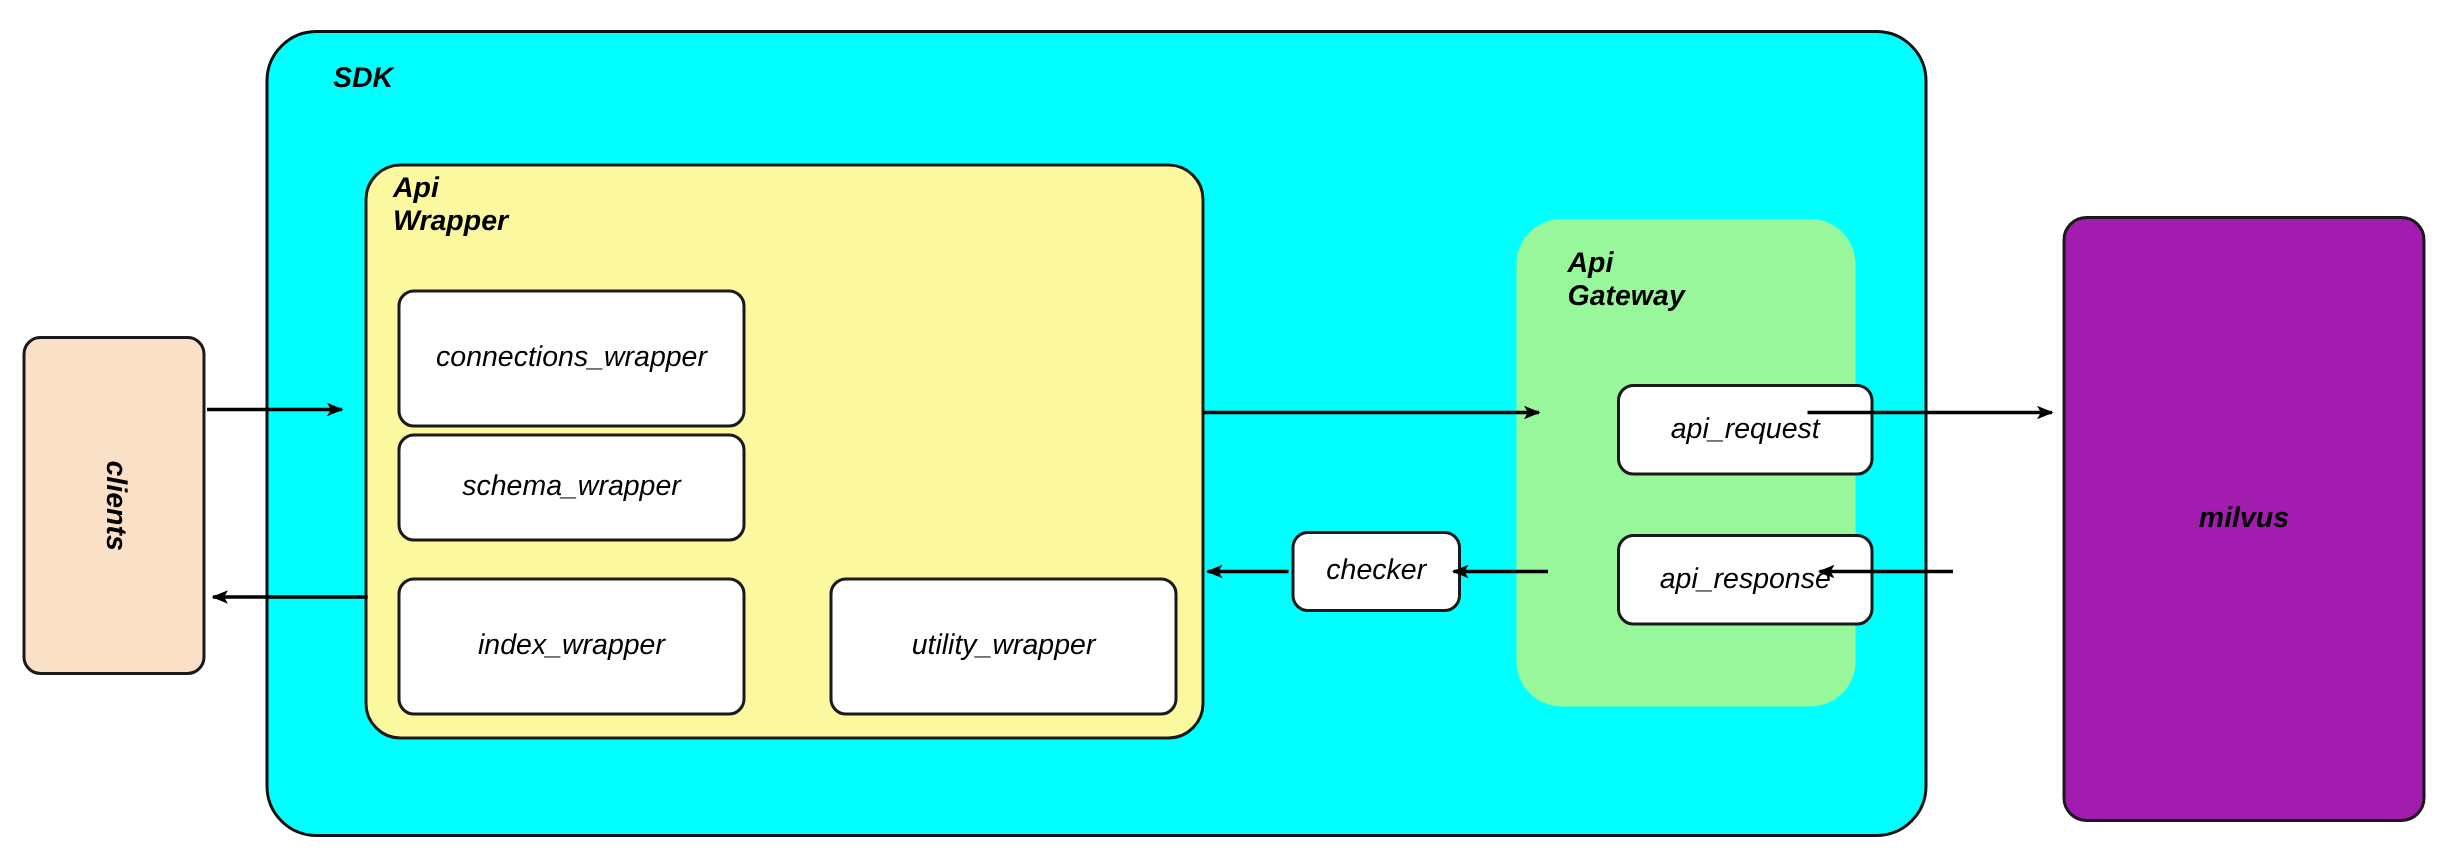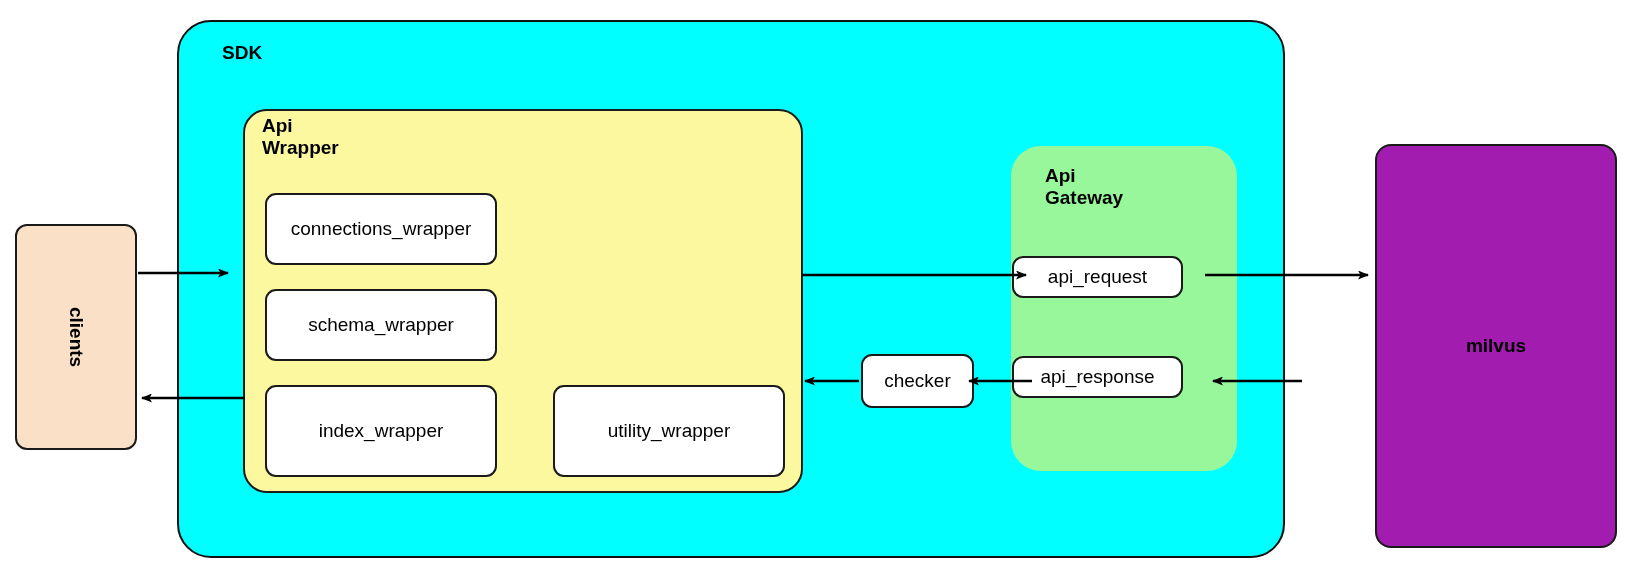--- a/index.html
+++ b/index.html
@@ -7,20 +7,21 @@
     padding: 0;
     background: #ffffff;
   }
   #canvas {
     position: relative;
     width: 1634px;
     height: 574px;
     background: #ffffff;
     font-family: "Liberation Sans", sans-serif;
     overflow: hidden;
+    font-style: italic;
   }
 
   
   .node {
     position: absolute;
     box-sizing: border-box;
     border: 2px solid #1a1a1a;
     display: flex;
     align-items: center;
     justify-content: center;
@@ -79,26 +80,26 @@
   .leaf {
     background: #ffffff;
     border-radius: 11px;
     font-size: 19px;
     font-weight: normal;
   }
 
   
   .w-c1 { left: 265px; width: 232px; }
   .w-c2 { left: 553px; width: 232px; }
-  .w-r1 { top: 193px;  height: 72px; }
+  .w-r1 { top: 193px;  height: 92px; }
   .w-r2 { top: 289px;  height: 72px; text-align: center; }
   .w-r3 { top: 385px;  height: 92px; }
 
   
-  .g-box { left: 1012px; width: 171px; height: 42px; }
+  .g-box { left: 1078px; width: 171px; height: 61px; }
   .g-r1  { top: 256px; }
   .g-r2  { top: 356px; }
 
   
   .box-checker {
     left: 861px;
     top: 354px;
     width: 113px;
     height: 54px;
     background: #ffffff;

